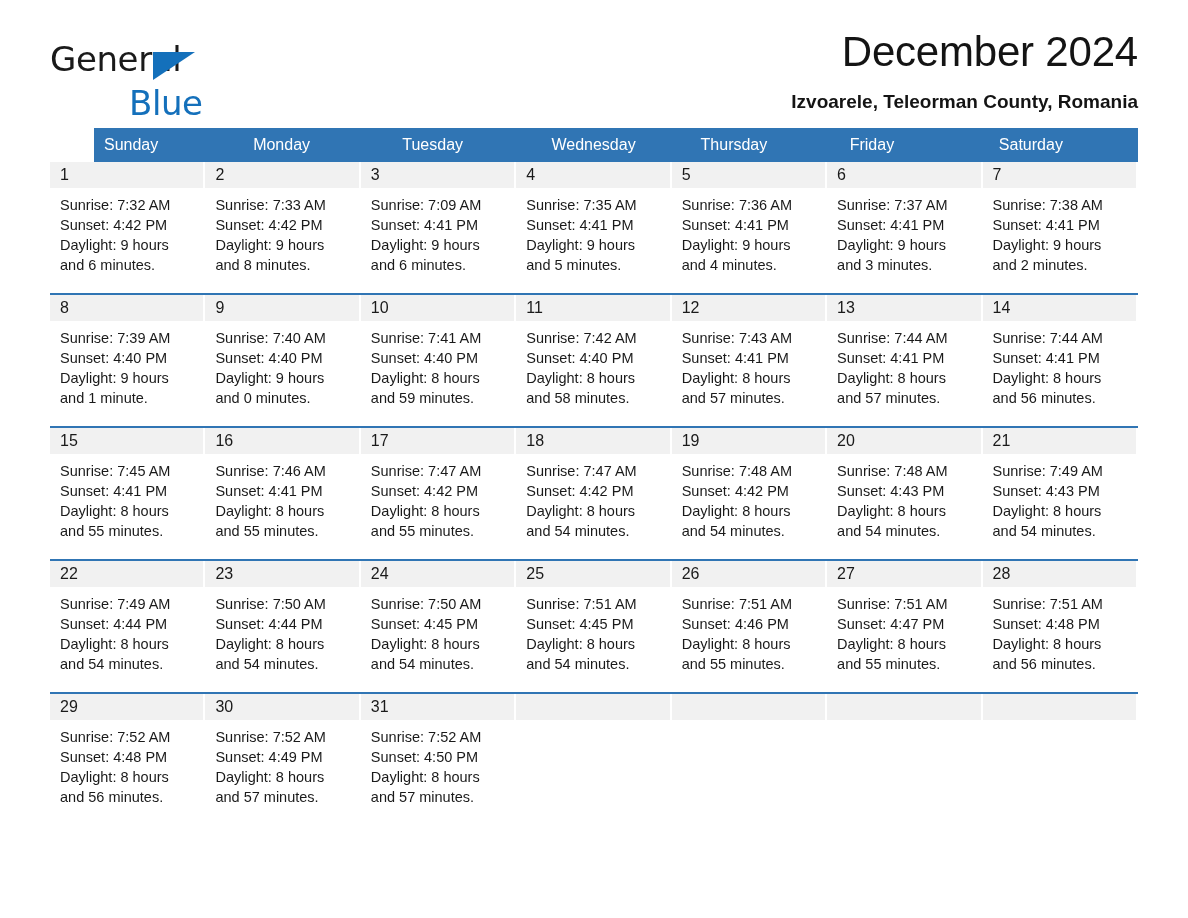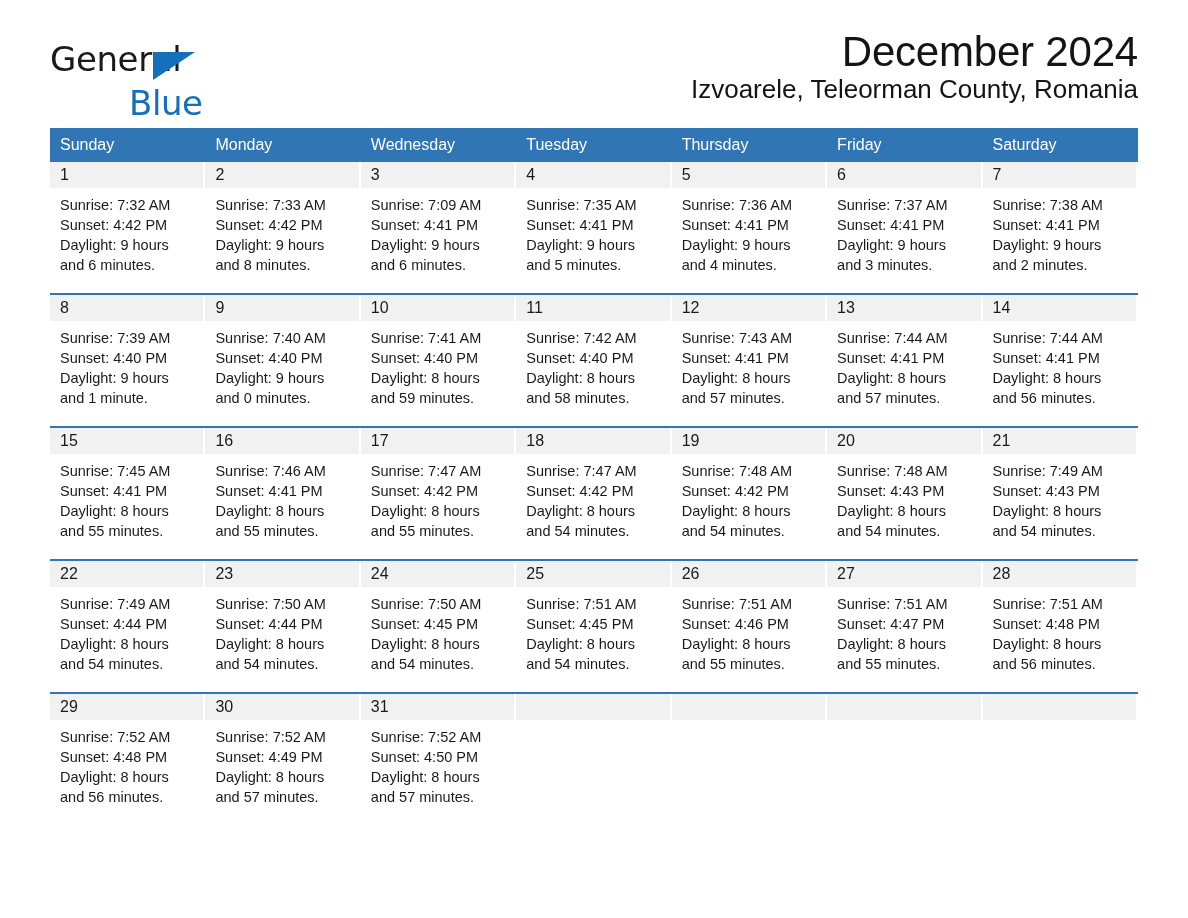--- a/index.html
+++ b/index.html
@@ -68,34 +68,36 @@
     padding-top: 30px;
   }
   .month-title {
     font-size: 42px;
     font-weight: 400;
     color: #141414;
     letter-spacing: -0.2px;
     line-height: 1.05;
   }
   .location {
-    font-size: 26px;
-    font-weight: 400;
+    margin-top: 17px;
+    font-size: 19px;
+    font-weight: 700;
     color: #141414;
   }
 
   
   .calendar {
     margin-top: 16px;
     width: 1088px;
   }
   .dow-row {
     display: flex;
     background: #3075b4;
     height: 34px;
+    margin-left: 44px;
   }
   .dow {
     flex: 1 1 0;
     color: #ffffff;
     font-size: 16px;
     line-height: 34px;
     padding-left: 10px;
     box-sizing: border-box;
   }
 
@@ -157,22 +159,22 @@
       <div class="month-title">December 2024</div>
       <div class="location">Izvoarele, Teleorman County, Romania</div>
     </div>
 
   </div>
 
   <div class="calendar">
     <div class="dow-row" id="dow-row">
         <div class="dow">Sunday</div>
         <div class="dow">Monday</div>
+        <div class="dow">Tuesday</div>
         <div class="dow">Wednesday</div>
-        <div class="dow">Tuesday</div>
         <div class="dow">Thursday</div>
         <div class="dow">Friday</div>
         <div class="dow">Saturday</div>
       </div>
     <div id="weeks">
         <div class="week first">
           <div class="week-cells">
             <div class="cell">
               <div class="daynum">1</div>
               <div class="cell-body">

